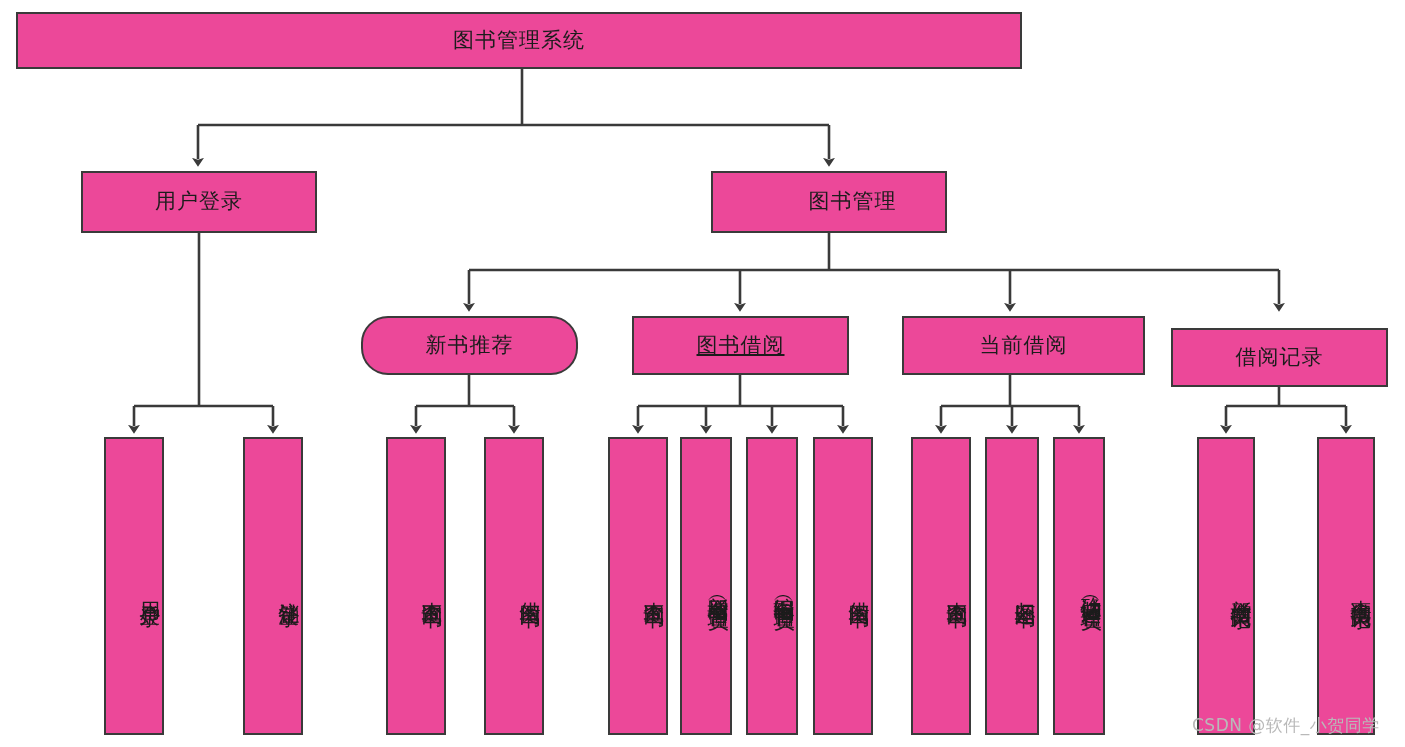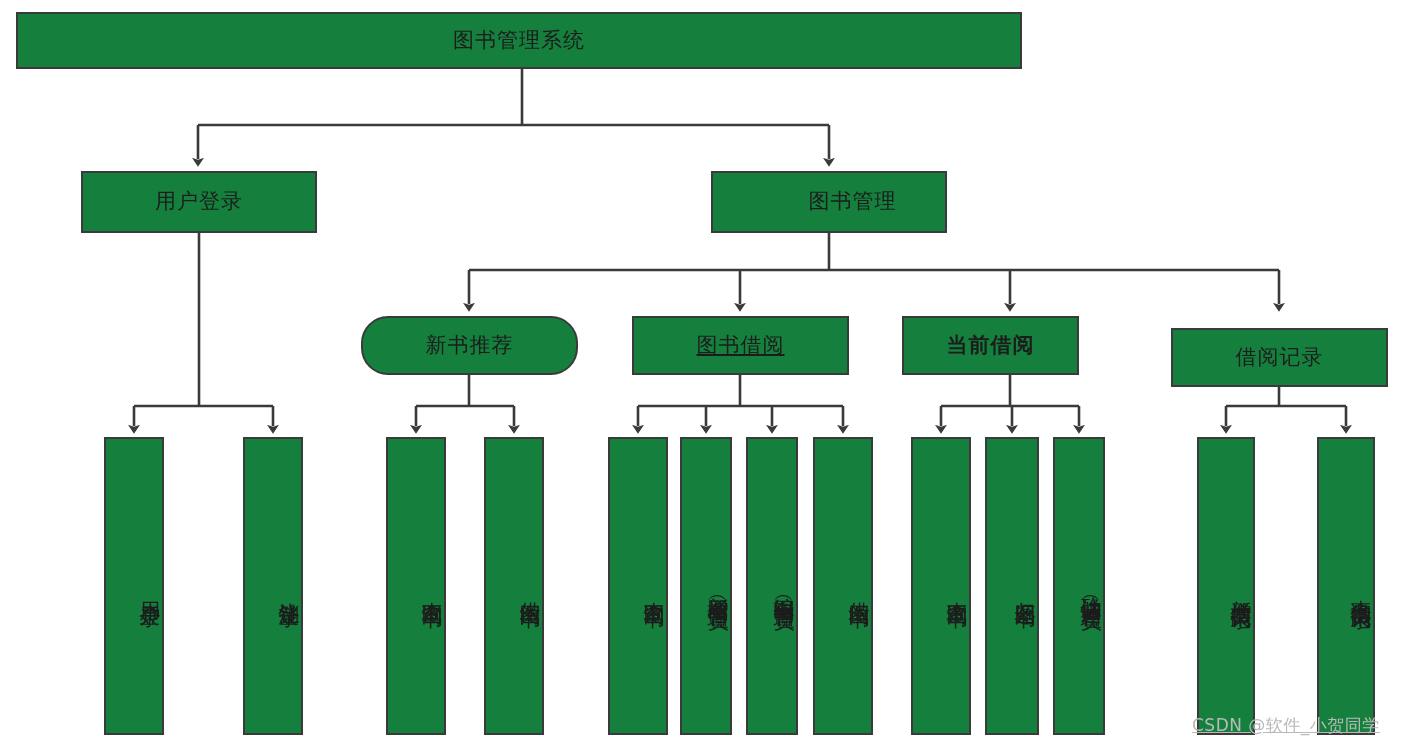--- a/index.html
+++ b/index.html
@@ -23,21 +23,21 @@
     left: 0;
     top: 0;
     width: 1405px;
     height: 747px;
     pointer-events: none;
   }
   .node {
     position: absolute;
     box-sizing: border-box;
     border: 2px solid #3a3a3a;
-    background: #15803d;
+    background: #ec4899;
     display: flex;
     align-items: center;
     justify-content: center;
     color: #1c1c1c;
     line-height: 1.22;
   }
   .node.horiz {
     font-size: 21px;
     letter-spacing: 1px;
     text-align: center;
@@ -125,21 +125,21 @@
   <div class="node horiz" style="left:711px; top:171px; width:236px; height:62px;padding-left:47px;">
     <span>图书管理</span>
   </div>
 
   <div class="node horiz" style="left:361px; top:316px; width:217px; height:59px;border-radius:27px;">
     <span>新书推荐</span>
   </div>
   <div class="node horiz" style="left:632px; top:316px; width:217px; height:59px;text-decoration:underline;">
     <span>图书借阅</span>
   </div>
-  <div class="node horiz" style="left:902px; top:316px; width:177px; height:59px;font-weight:bold;">
+  <div class="node horiz" style="left:902px; top:316px; width:243px; height:59px;">
     <span>当前借阅</span>
   </div>
   <div class="node horiz" style="left:1171px; top:316px; width:217px; height:59px;margin-top:12px;">
     <span>借阅记录</span>
   </div>
 
   <div class="node vert" style="left:104px; top:437px; width:60px; height:298px;">
     <span>用户登录</span>
   </div>
   <div class="node vert" style="left:243px; top:437px; width:60px; height:298px;">
@@ -172,15 +172,15 @@
   <div class="node vert" style="left:1053px; top:437px; width:52px; height:298px;">
     <span>确认归还（管理员）</span>
   </div>
   <div class="node vert" style="left:1197px; top:437px; width:58px; height:298px;">
     <span>新增借阅记录</span>
   </div>
   <div class="node vert" style="left:1317px; top:437px; width:58px; height:298px;">
     <span>查询借阅记录</span>
   </div>
 
-  <div class="watermark" style="left:1192px; top:714px;text-decoration:underline;">CSDN @软件_小贺同学</div>
+  <div class="watermark" style="left:1192px; top:714px;">CSDN @软件_小贺同学</div>
 
 </div>
 
 </body></html>

